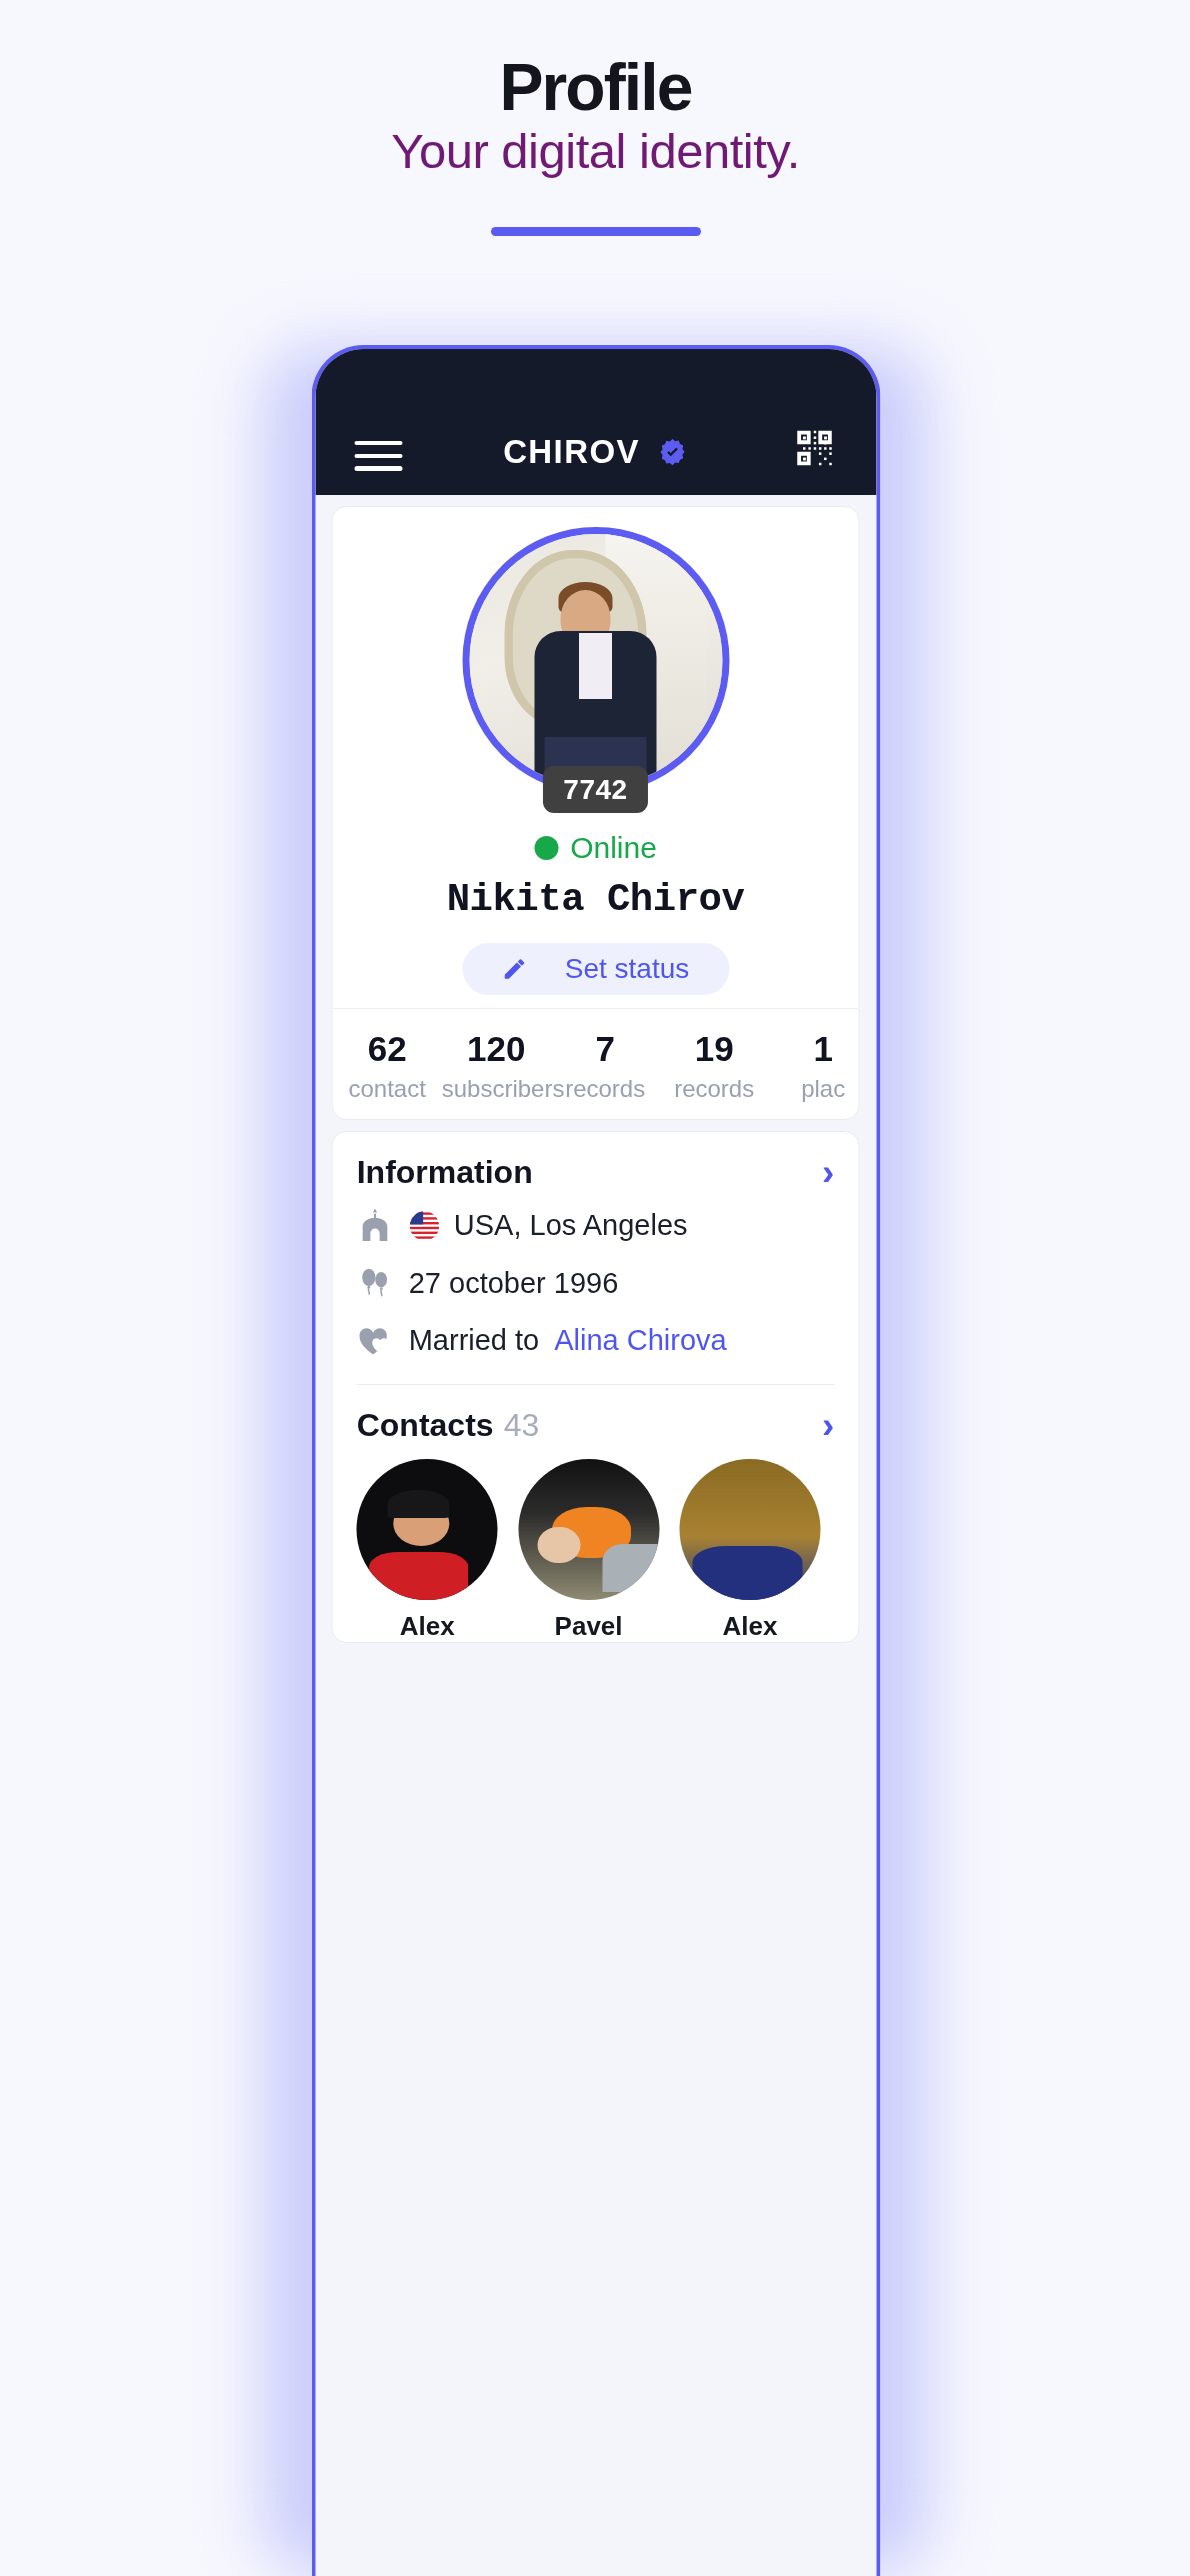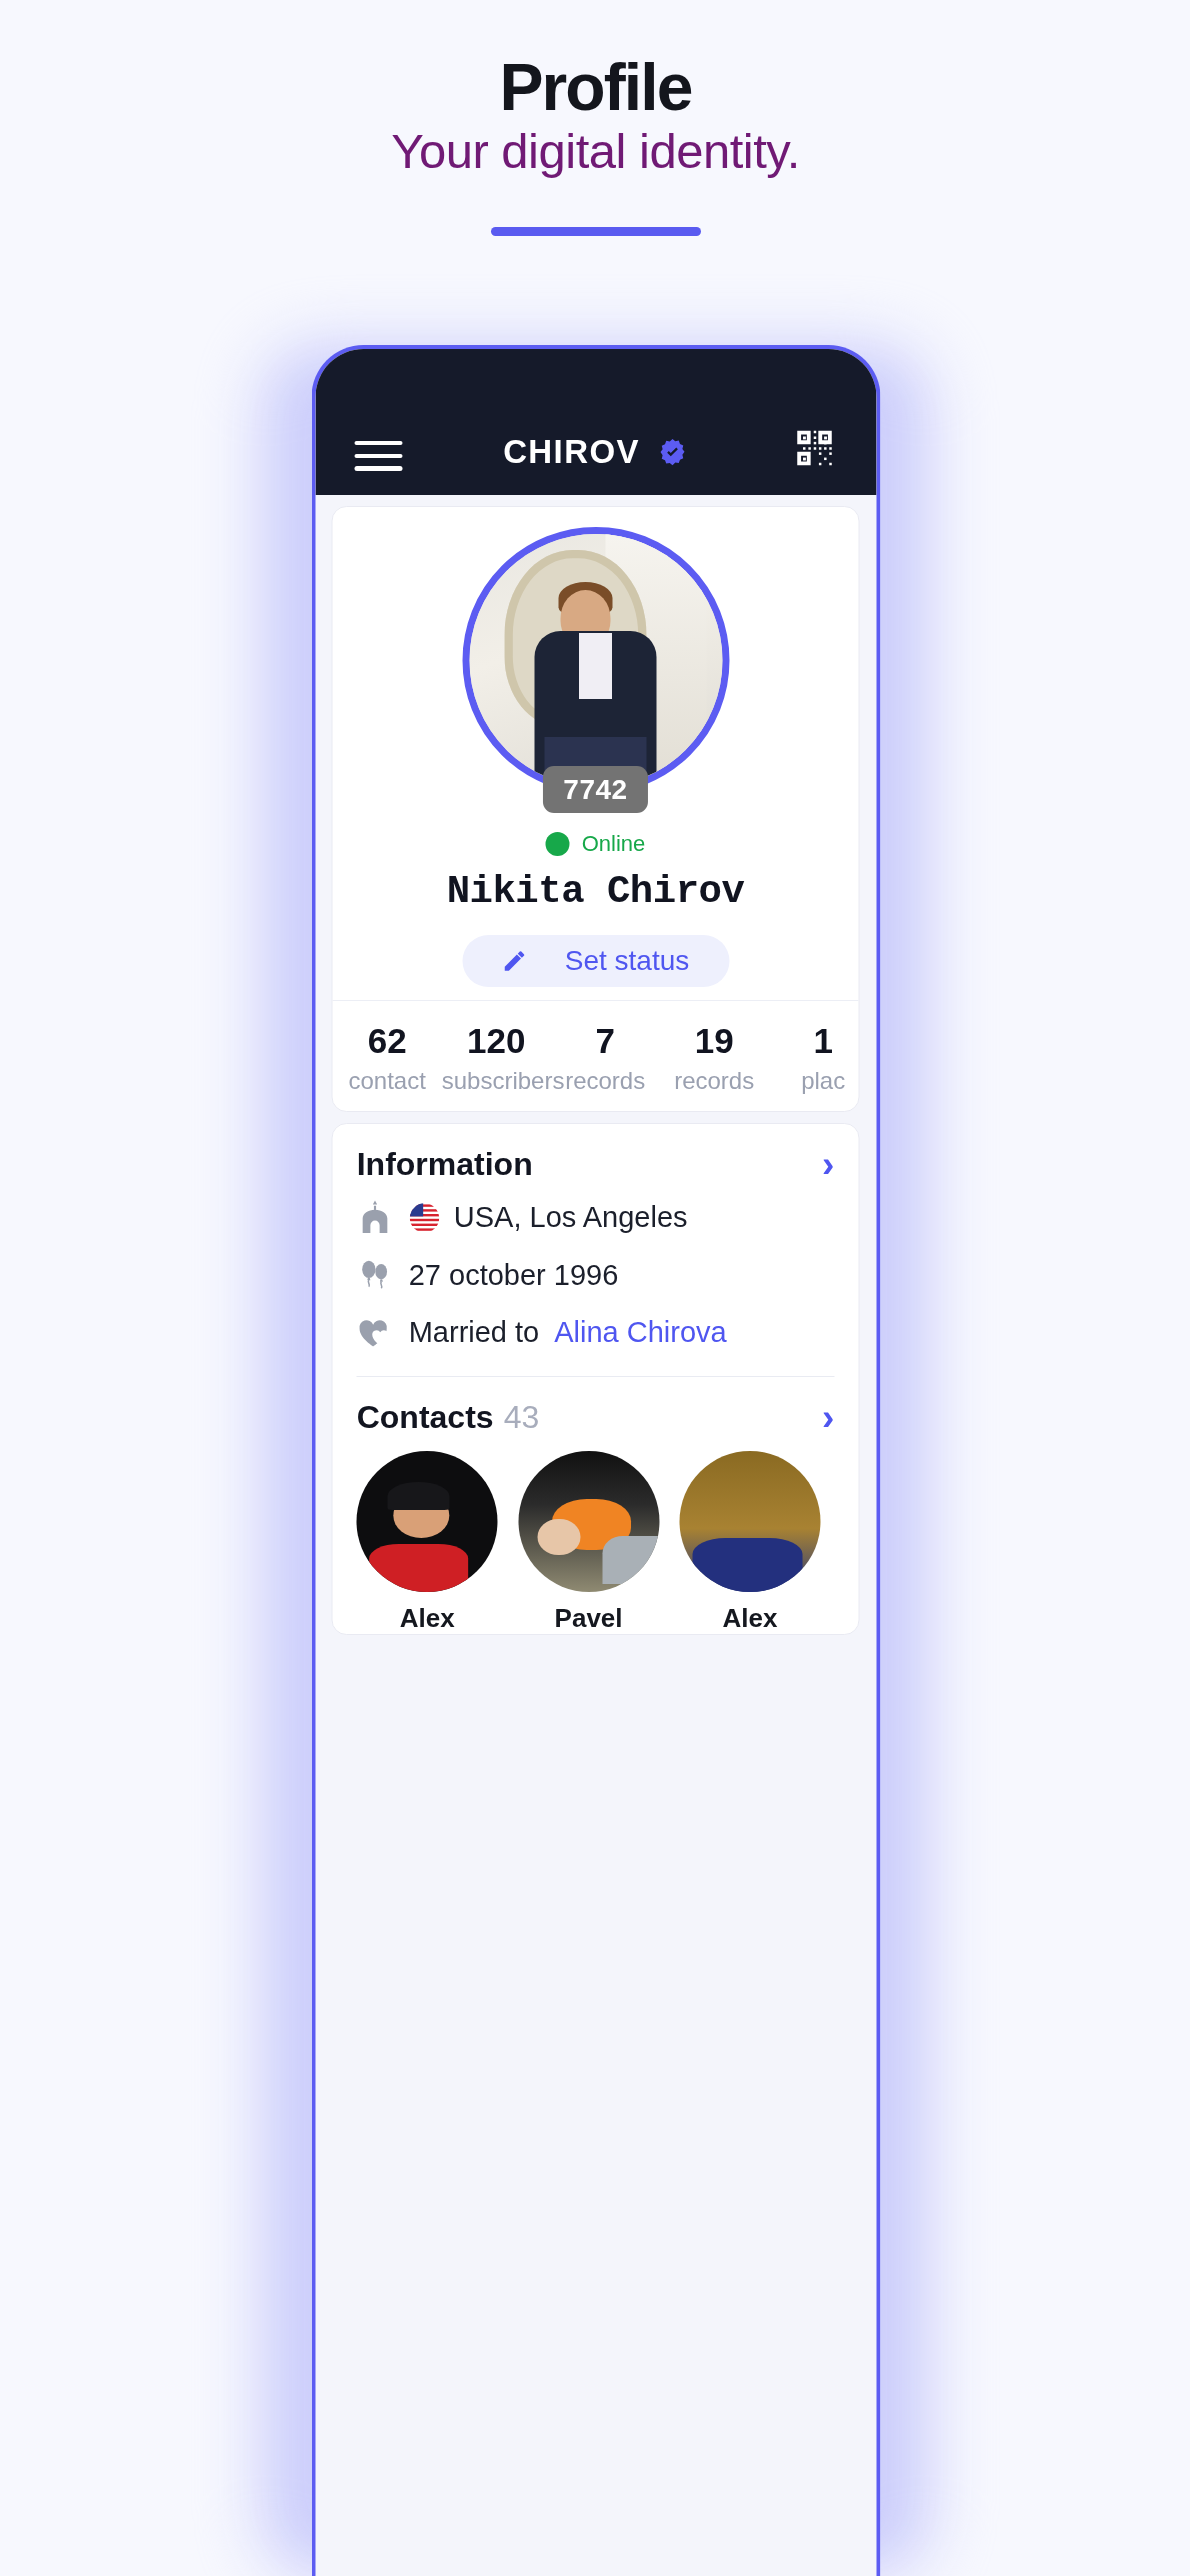--- a/index.html
+++ b/index.html
@@ -88,28 +88,28 @@
   .ph-mirror { position:absolute; left:14%; top:6%; width:56%; height:70%; border-radius:48% 48% 40% 40%; background:#ded8c6; box-shadow:inset 0 0 0 8.3px #cfc6ab; }
   .ph-head { position:absolute; left:46%; top:22%; width:50px; height:57px; border-radius:50% 50% 46% 46%; background:#d8a983; transform:translateX(-50%); }
   .ph-hair { position:absolute; left:46%; top:19%; width:54px; height:32px; border-radius:50% 50% 20% 20%; background:#7a4d28; transform:translateX(-50%); }
   .ph-body { position:absolute; left:50%; top:38%; width:122px; height:64%; transform:translateX(-50%); background:#1d2436; border-radius:26px 26px 0 0; }
   .ph-shirt { position:absolute; left:50%; top:39%; width:33px; height:26%; transform:translateX(-50%); background:#f0eef4; }
   .ph-jeans { position:absolute; left:50%; bottom:0; width:102px; height:20%; transform:translateX(-50%); background:#2b3350; }
 
   .count-pill {
     position:absolute; left:50%; transform:translateX(-50%);
     bottom:-18.5px;
-    background:#737373; color:#fff; font-size:28px; font-weight:bold;
+    background:#404040; color:#fff; font-size:28px; font-weight:bold;
     padding:7.4px 20.4px; border-radius:11px; letter-spacing:0.5px;
   }
   .online-row {
     margin-top:37px; display:flex; align-items:center; justify-content:center; gap:12px;
   }
   .dot { width:24px; height:24px; border-radius:50%; background:#17a84a; }
-  .online-txt { color:#17a84a; font-size:22px; }
+  .online-txt { color:#17a84a; font-size:30px; }
   .person-name {
     margin-top:13px; font-size:39px; font-weight:bold; color:#111420; letter-spacing:-0.5px;font-family:Liberation Mono, monospace;
   }
   .set-status {
     margin:20.4px auto 0; width:267px; height:52px;
     background:#eef0fd; border-radius:26px;
     display:flex; align-items:center; justify-content:center; gap:37px;
     cursor:pointer;
   }
   .pencil { width:26px; height:26px; }

